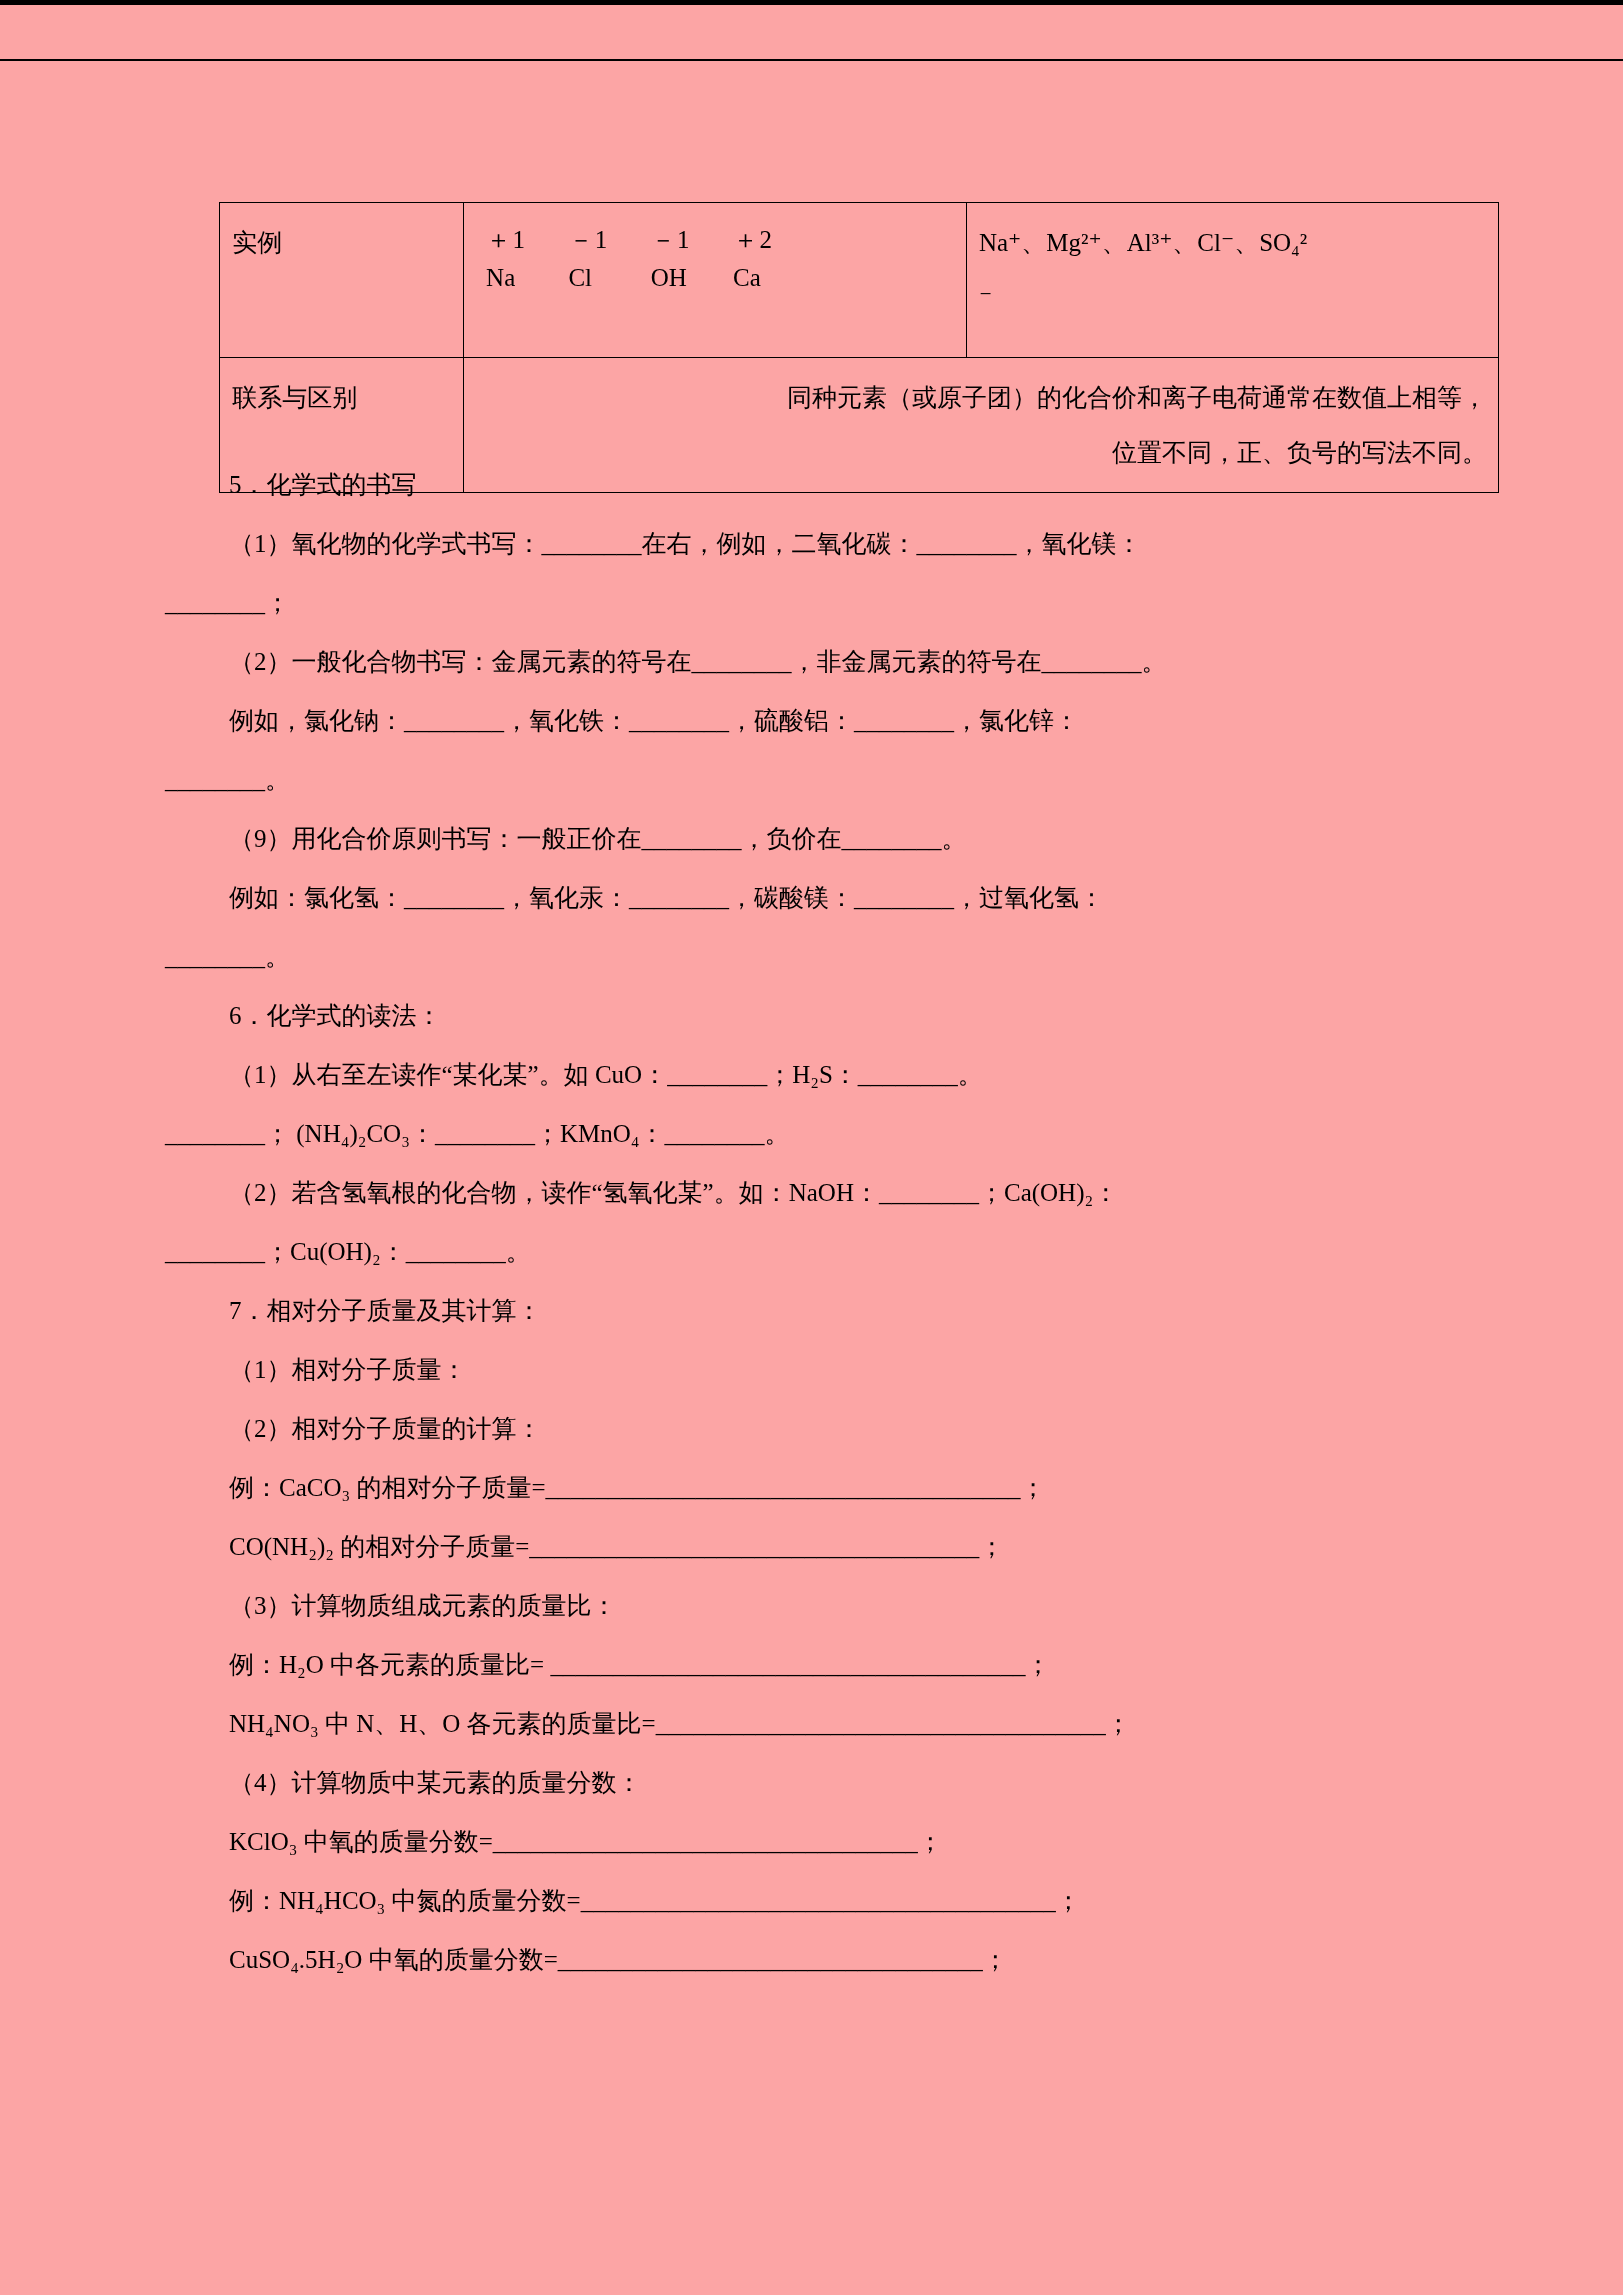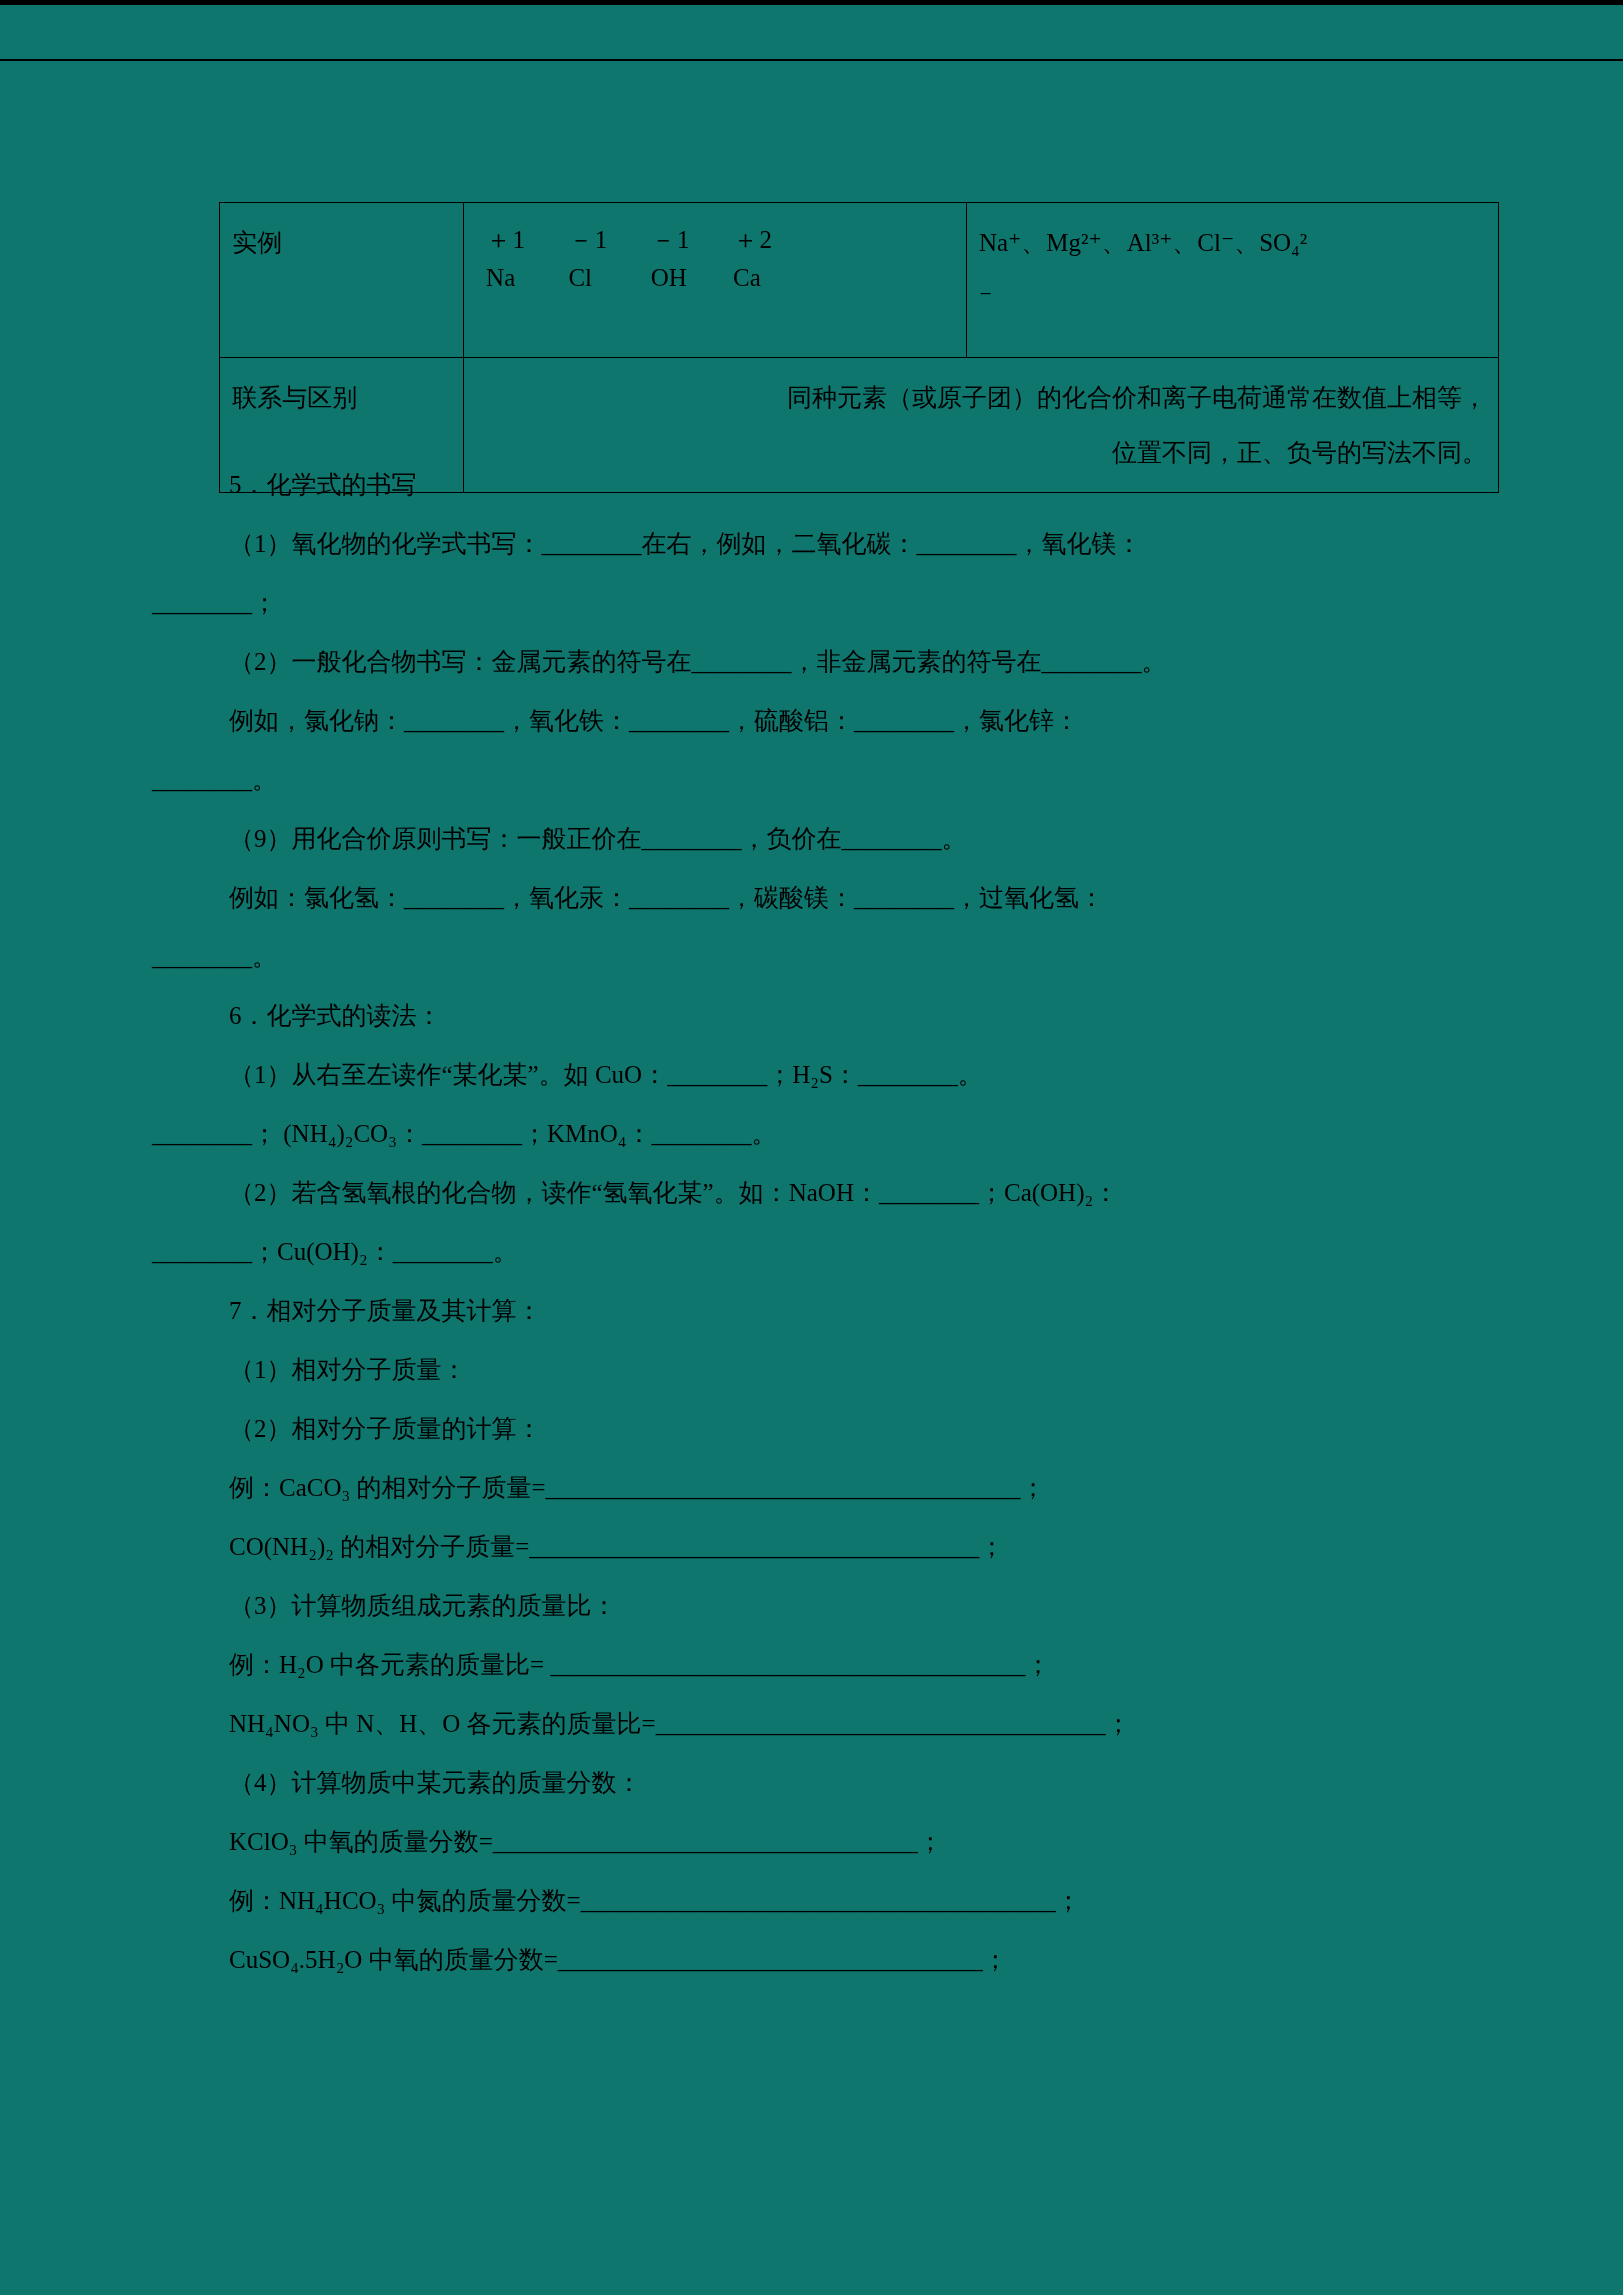--- a/index.html
+++ b/index.html
@@ -1,20 +1,20 @@
 <!DOCTYPE html>
 <html style="font-size:11px"><head>
 <meta charset="utf-8">
 <style>
   html, body { margin: 0; padding: 0; background: #ffffff; }
   .page {
     position: relative;
     width: 1623px;
     height: 2295px;
-    background: #0f766e;
+    background: #fca5a5;
     color: #000000;
     font-family: "Liberation Serif", "DejaVu Serif", serif;
     overflow: hidden;
   }
   .top-rule-1 {
     position: absolute; left: 0; top: 0;
     width: 100%; height: 4.8px; background: #000000;
   }
   .top-rule-2 {
     position: absolute; left: 0; top: 59px;
@@ -54,21 +54,21 @@
     left: 149px;
     top: 455px;
     width: 1404px;
     font-size: 25px;
   }
   .line {
     height: 59px;
     line-height: 59px;
     white-space: nowrap;
   }
-  .i0 { margin-left: 3px; }
+  .i0 { margin-left: 16px; }
   .i1 { margin-left: 80px; }
   .footer {
     position: absolute;
     left: 4px; top: 2105px;
     width: 100%;
     text-align: right;
     font-size: 21px;
     font-weight: bold;
     font-family: "Liberation Serif", "DejaVu Serif", serif;
     padding-left: 40px;

